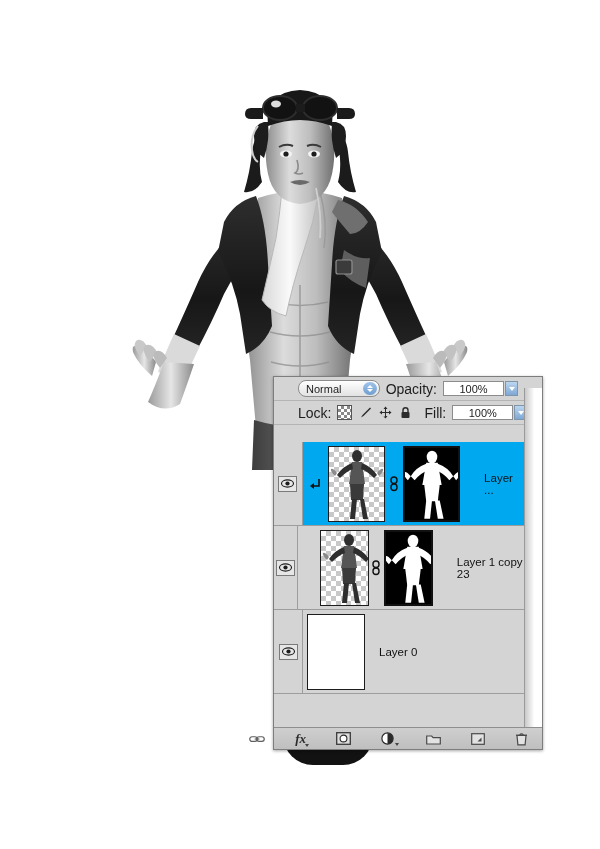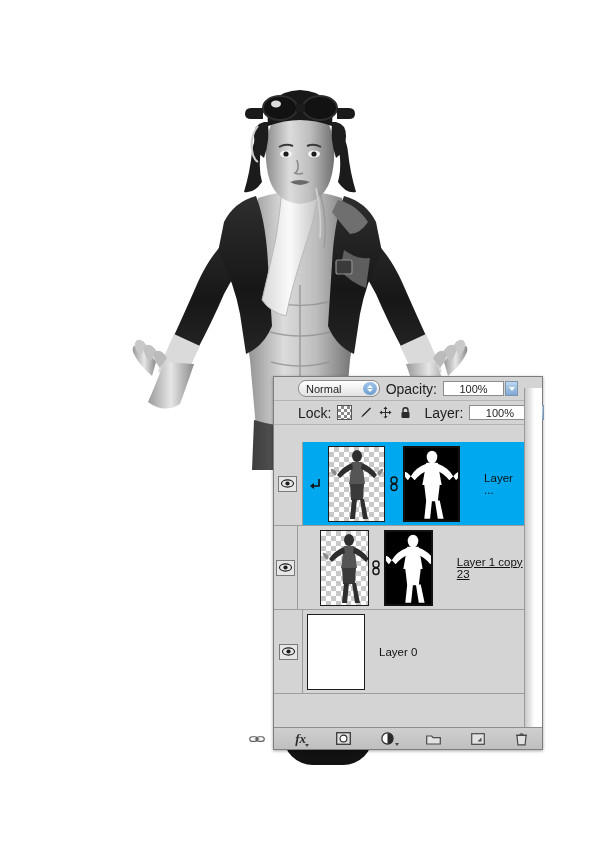--- a/index.html
+++ b/index.html
@@ -96,21 +96,21 @@
   .eye svg{display:block;}
   .clip-cell{width:26px;display:flex;align-items:center;justify-content:center;}
   .thumb{border:1px solid #1d1d1d;background:#fff;box-sizing:border-box;position:relative;overflow:hidden;}
   .thumb.checker{
     background-image:linear-gradient(45deg,#c8c8c8 25%,transparent 25%,transparent 75%,#c8c8c8 75%),
                      linear-gradient(45deg,#c8c8c8 25%,#fff 25%,#fff 75%,#c8c8c8 75%);
     background-size:10px 10px;background-position:0 0,5px 5px;}
   .thumb.maskthumb{background:#000;border:2px solid #111;}
   .linkcell{width:18px;display:flex;align-items:center;justify-content:center;}
   .layer-name{margin-left:24px;font-size:11.5px;color:#111;}
-  .layer-name.editing{text-decoration:underline;}
+  .layer-name.editing{}
 
   
   #bottombar{position:absolute;left:0;right:0;bottom:0;height:22px;
     background:linear-gradient(to bottom,#cfcfcf,#bfbfbf);
     border-top:1px solid #8f8f8f;
     display:flex;align-items:center;justify-content:flex-end;gap:30px;padding-right:14px;
     box-sizing:border-box;}
   .tool{width:16px;height:16px;display:flex;align-items:center;justify-content:center;
     font-size:11px;color:#2c2c2c;position:relative;}
 </style>
@@ -259,21 +259,21 @@
           </svg>
       </span>
       <span class="ic">
         <svg width="13" height="13" viewBox="0 0 13 13">
             <path d="M4 6 V4.2 a2.5 2.5 0 0 1 5 0 V6" stroke="#2b2b2b" stroke-width="1.4" fill="none"></path>
             <rect x="2.5" y="6" width="8" height="6" rx="1" fill="#2b2b2b"></rect>
           </svg>
       </span>
     </span>
     <span class="spacer"></span>
-    <span class="lbl">Layer:</span>
+    <span class="lbl">Fill:</span>
     <span class="numfield">
       <span class="numbox">100%</span>
       <span class="numdrop">
           <span class="tri"></span>
         </span>
     </span>
   </div>
 
   <div id="layer-list">
 

